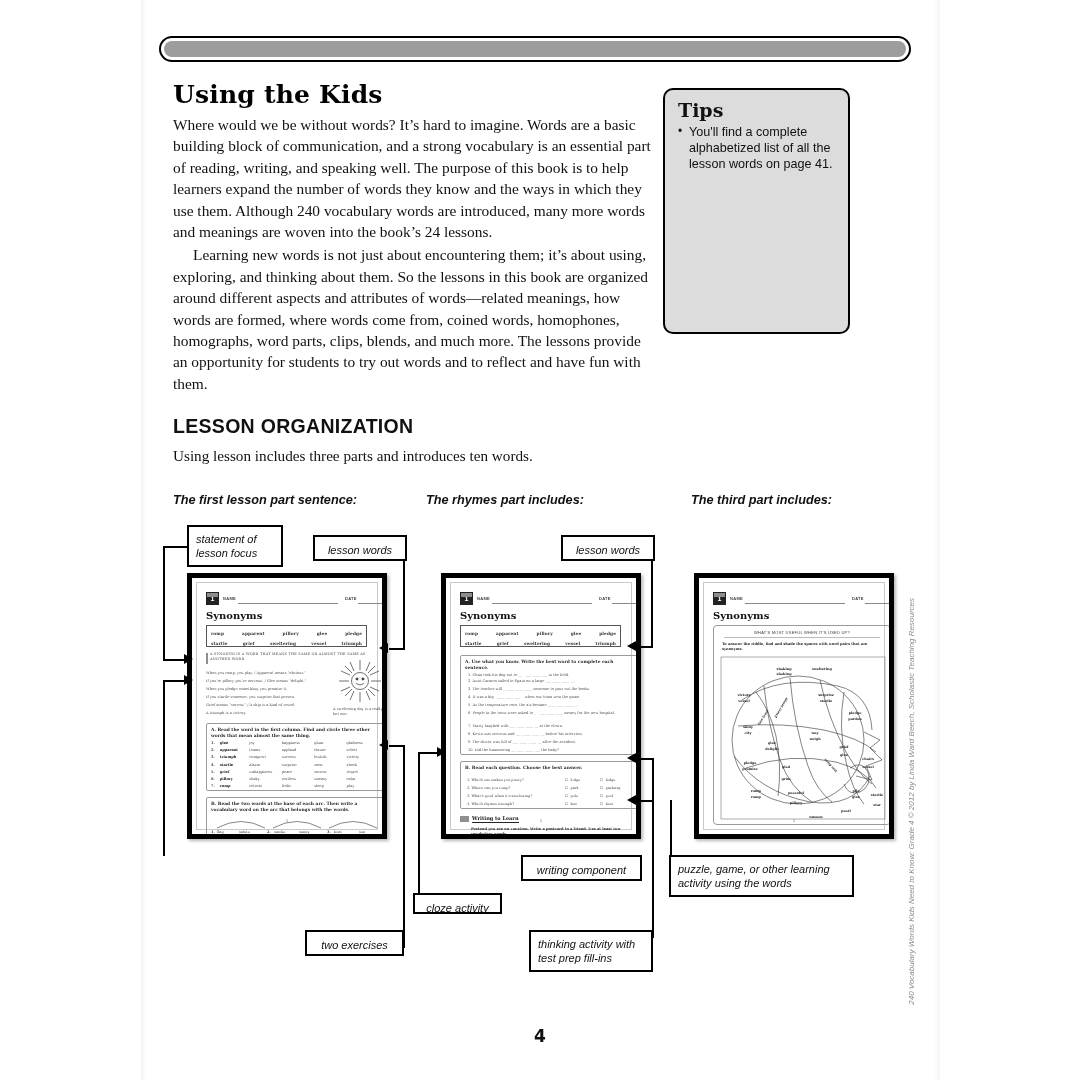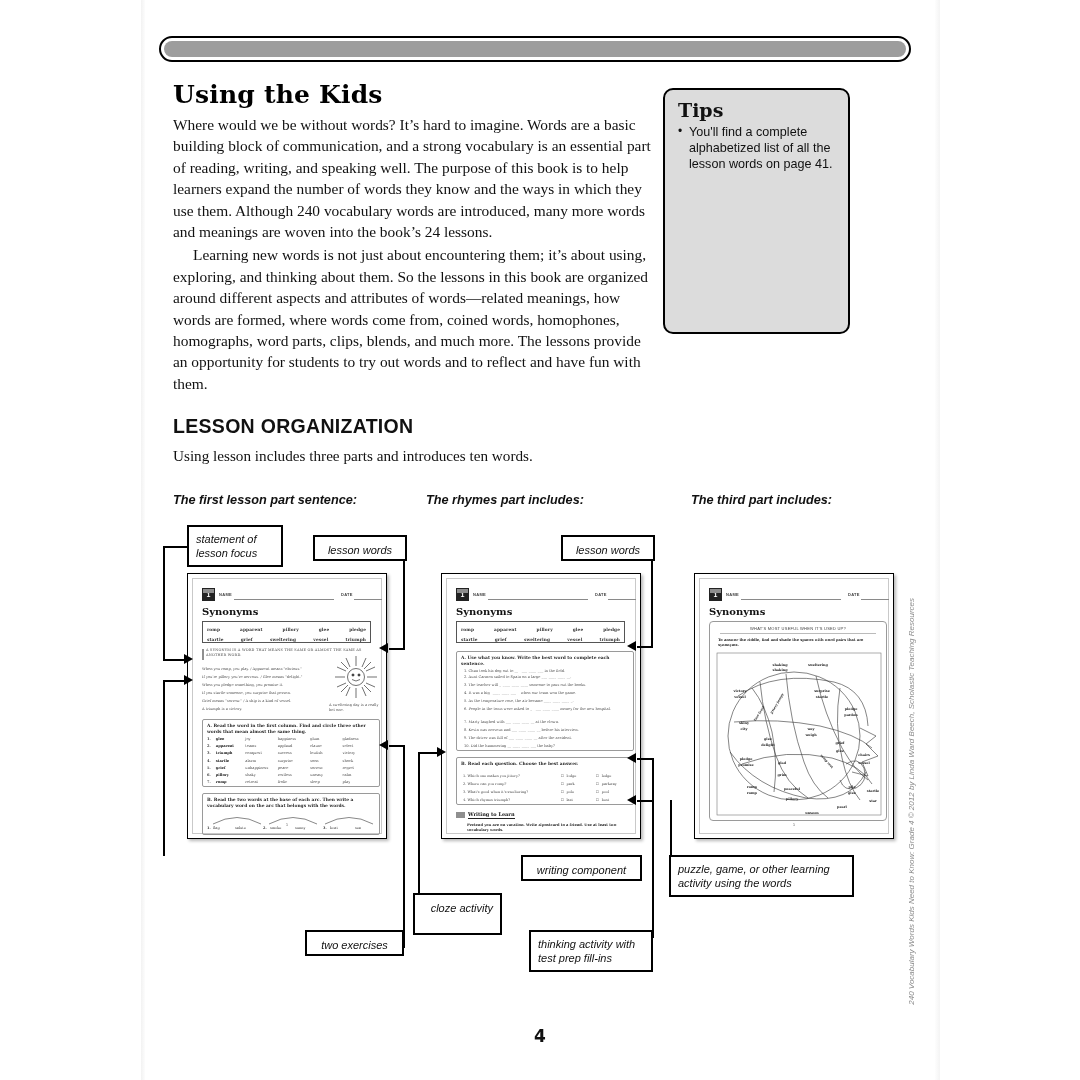--- a/index.html
+++ b/index.html
@@ -85,21 +85,21 @@
   .callout {
     position:absolute; border:2px solid #000; background:#fff;
     font-family:"Liberation Sans", sans-serif; font-style:italic;
     font-size:11px; line-height:14.4px; padding:5px 7px; z-index:5;
   }
   .connector { position:absolute; background:#000; z-index:4; }
   .arrowhead { position:absolute; width:0; height:0; z-index:6; }
 
   
   .sheet {
-    position:absolute; background:#fff; border:1px solid #000000;
+    position:absolute; background:#fff; border:5px solid #000000;
     box-shadow:2px 2px 3px rgba(0,0,0,0.28);
     overflow:hidden; z-index:3;
   }
   .sheet-inner { position:absolute; inset:4px; border:1px solid #c9c9c9; }
   .ws-head { position:absolute; left:9px; top:9px; right:9px; height:14px; }
   .ws-num {
     position:absolute; left:0; top:0; width:13px; height:13px; background:#222;
     color:#fff; font-family:"Liberation Sans",sans-serif; font-size:7px;
     font-weight:bold; text-align:center; line-height:13px;
   }
@@ -215,21 +215,21 @@
   <div class="callout" style="left:42px;top:525px;width:96px;height:42px;white-space:pre-line;">statement of
 lesson focus</div>
 
   <div class="callout" style="left:168px;top:535px;width:94px;height:26px;text-align:center;line-height:16px;">lesson words</div>
 
   <div class="callout" style="left:416px;top:535px;width:94px;height:26px;text-align:center;line-height:16px;">lesson words</div>
 
 
   <div class="callout" style="left:160px;top:930px;width:99px;height:26px;text-align:center;line-height:16px;">two exercises</div>
 
-  <div class="callout" style="left:268px;top:893px;width:89px;height:42px;text-align:right;line-height:16px;font-style:italic;">cloze activity</div>
+  <div class="callout" style="left:268px;top:893px;width:89px;height:21px;text-align:center;line-height:16px;font-style:italic;">cloze activity</div>
 
   <div class="callout" style="left:376px;top:855px;width:121px;height:26px;text-align:center;line-height:16px;">writing component</div>
 
   <div class="callout" style="left:524px;top:855px;width:185px;height:42px;white-space:pre-line;">puzzle, game, or other learning
 activity using the words</div>
 
   <div class="callout" style="left:384px;top:930px;width:124px;height:42px;white-space:pre-line;">thinking activity with
 test prep fill-ins</div>
 
   <div class="sheet" style="left:42px;top:573px;width:200px;height:266px;">

